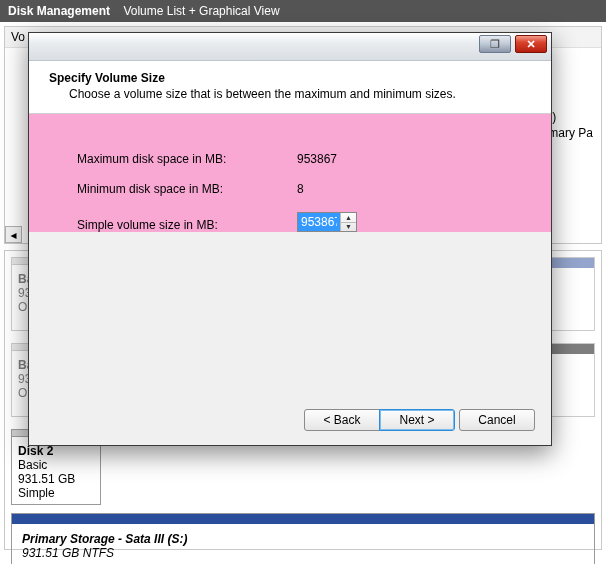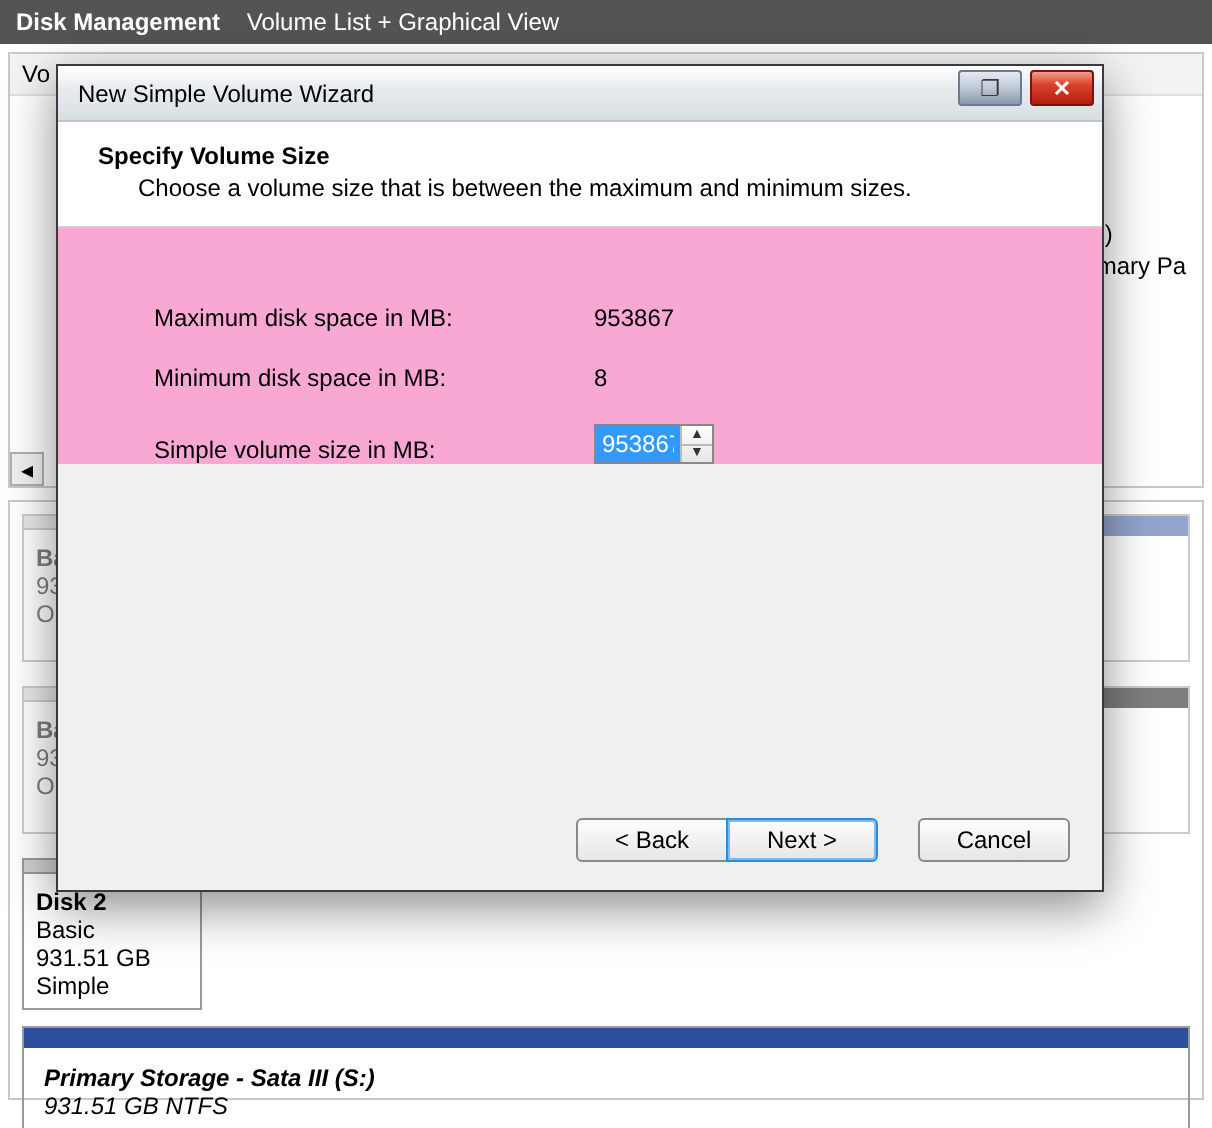--- a/index.html
+++ b/index.html
@@ -190,21 +190,21 @@
     flex: 1;
     display: flex; align-items: center; justify-content: center;
     font-size: 7px; line-height: 1;
     color: #333;
   }
   .spin div:first-child { border-bottom: 1px solid #bbb; }
 
   .wiz-buttons {
     position: absolute;
     right: 16px; bottom: 14px;
-    display: flex; gap: 20px; margin-left: 14px;
+    display: flex; gap: 4px; margin-left: 14px;
   }
   .wiz-buttons .grp { display: flex; }
   .btn {
     min-width: 76px;
     height: 22px;
     background: linear-gradient(#fdfdfd,#e6e6e6);
     border: 1px solid #8a8a8a;
     border-radius: 3px;
     font-family: inherit;
     font-size: 12px;
@@ -278,21 +278,20 @@
           <div><b>Primary Storage - Sata III  (S:)</b></div>
           <div>931.51 GB NTFS</div>
         </div>
       </div>
     </div>
   </div>
 </div>
 
 <div class="wizard">
   <div class="wiz-titlebar">
-    <span class="t">New Simple Volume Wizard</span>
     <div class="win-btns">
       <div class="win-btn restore">
         <span>❐</span>
       </div>
       <div class="win-btn close">
         <span class="x">✕</span>
       </div>
     </div>
   </div>
 

